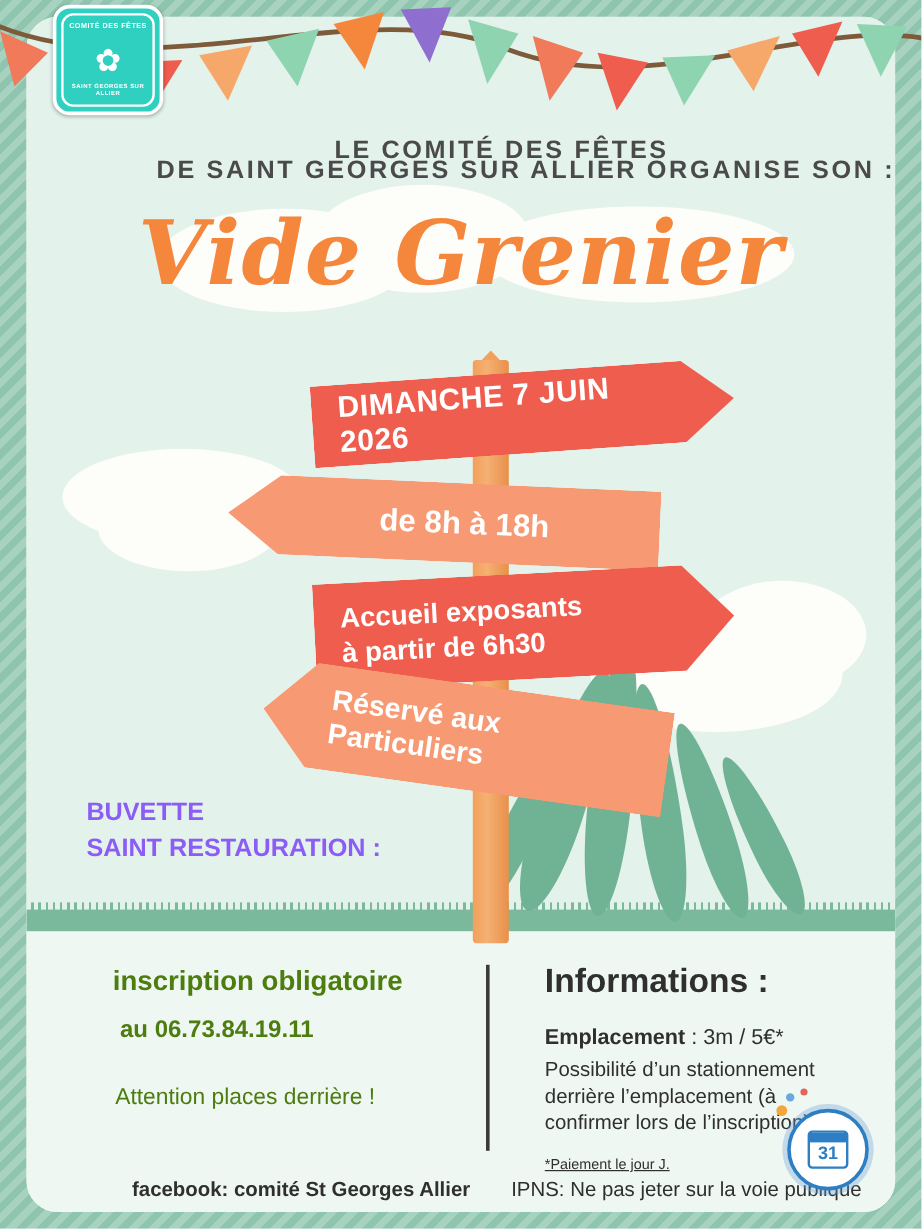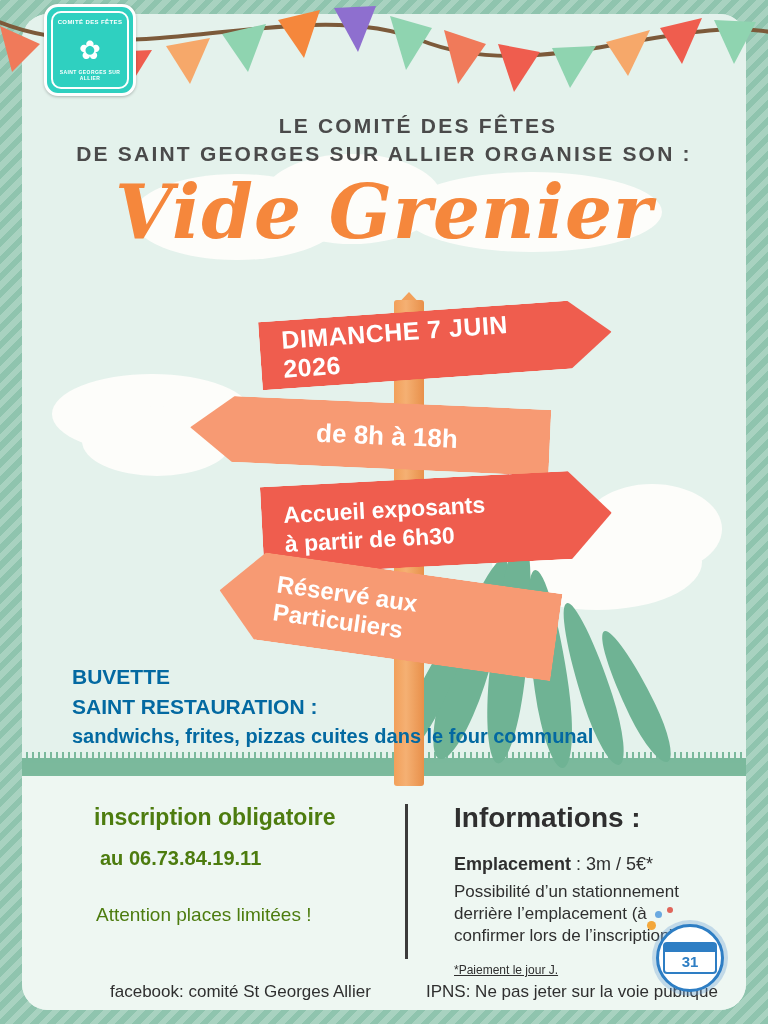--- a/index.html
+++ b/index.html
@@ -143,21 +143,21 @@
   .head-line {
     position: absolute;
     width: 100%;
     text-align: center;
     color: #4a4a4a;
     font-weight: bold;
     letter-spacing: 2.2px;
     font-size: 21px;
   }
   #head1 { top: 100px; padding-left: 34px; }
-  #head2 { top: 128px; font-size: 21px; }
+  #head2 { top: 116px; font-size: 21px; text-align: right; }
 
   #title {
     position: absolute;
     top: 155px;
     width: 100%;
     text-align: center;
     font-family: "DejaVu Serif", serif;
     font-style: italic;
     font-weight: bold;
     font-size: 74px;
@@ -246,21 +246,21 @@
     position: absolute;
     background: #6fb394;
     border-radius: 50% 50% 50% 50% / 60% 60% 40% 40%;
   }
 
   
   #buvette {
     position: absolute;
     left: 50px;
     top: 648px;
-    color: #0369a1;
+    color: #8b5cf6;
     font-weight: bold;
     font-size: 21px;
     line-height: 1.42;
   }
   #buvette .l3 { font-size: 20px; }
 
   
   #divider {
     position: absolute;
     left: 383px;
@@ -320,20 +320,21 @@
     text-decoration: underline;
   }
 
   
   #foot-left {
     position: absolute;
     left: 88px;
     top: 968px;
     font-size: 17px;
     color: #2f2f2f;
+    font-weight: bold;
   }
   #foot-right {
     position: absolute;
     left: 404px;
     top: 968px;
     font-size: 17px;
     color: #2f2f2f;
   }
 
   
@@ -345,21 +346,21 @@
     height: 62px;
     border-radius: 50%;
     background: #ffffff;
     border: 3px solid #2e7ec4;
     display: flex;
     align-items: center;
     justify-content: center;
     box-shadow: 0 0 0 4px rgba(110,160,215,.35);
   }
   #cal-icon .cal {
-    width: 54px;
+    width: 34px;
     height: 32px;
     border: 2px solid #2e7ec4;
     border-radius: 4px;
     position: relative;
     display: flex;
     align-items: flex-end;
     justify-content: center;
     font-size: 15px;
     font-weight: bold;
     color: #2e7ec4;
@@ -428,29 +429,28 @@
       <span>Réservé aux Particuliers</span>
     </div>
 
     <div class="head-line" id="head1">LE COMITÉ DES FÊTES</div>
     <div class="head-line" id="head2">DE SAINT GEORGES SUR ALLIER ORGANISE SON :</div>
     <div id="title">Vide Grenier</div>
 
     <div id="buvette">
       <div>BUVETTE</div>
       <div>SAINT RESTAURATION :</div>
-      <div class="l3">sandwichs, frites,  pizzas cuites dans le four communal</div>
     </div>
 
     <div id="divider"></div>
 
     <div id="col-left">
       <div id="insc-title">inscription obligatoire</div>
       <div id="insc-phone">au  06.73.84.19.11</div>
-      <div id="insc-note">Attention places limitées !</div>
+      <div id="insc-note">Attention places derrière !</div>
     </div>
 
     <div id="col-right">
       <div id="info-title">Informations :</div>
       <div id="info-empl">
         <b>Emplacement</b>
         <span>: 3m / 5€*</span>
       </div>
       <div id="info-park">Possibilité d’un stationnement derrière l’emplacement (à confirmer lors de l’inscription)</div>
       <div id="info-paiement">*Paiement le jour J.</div>

